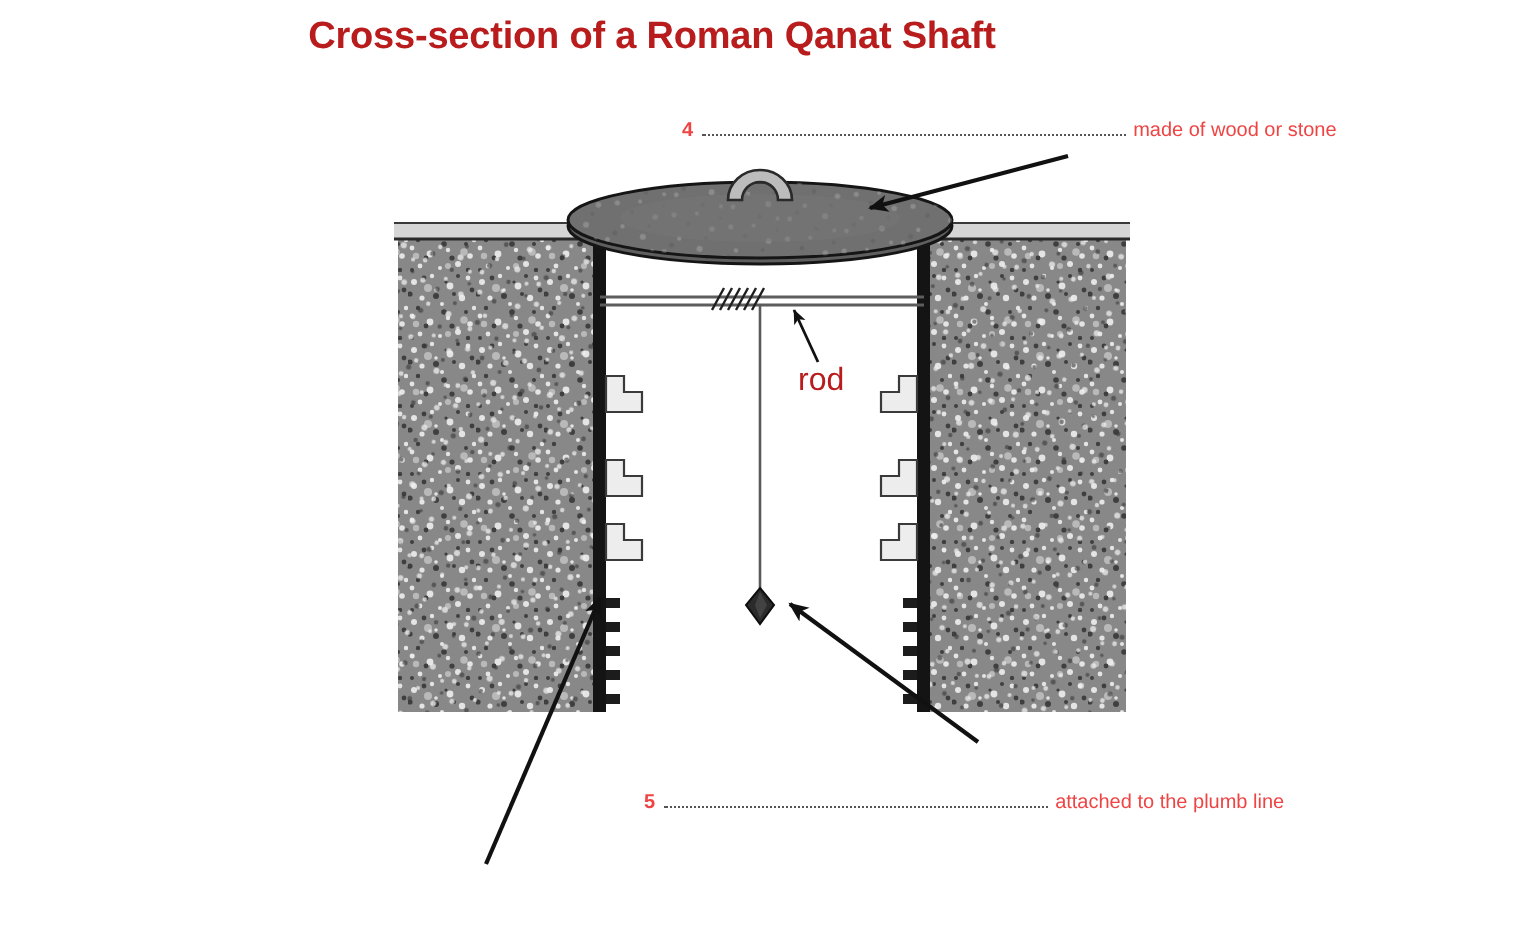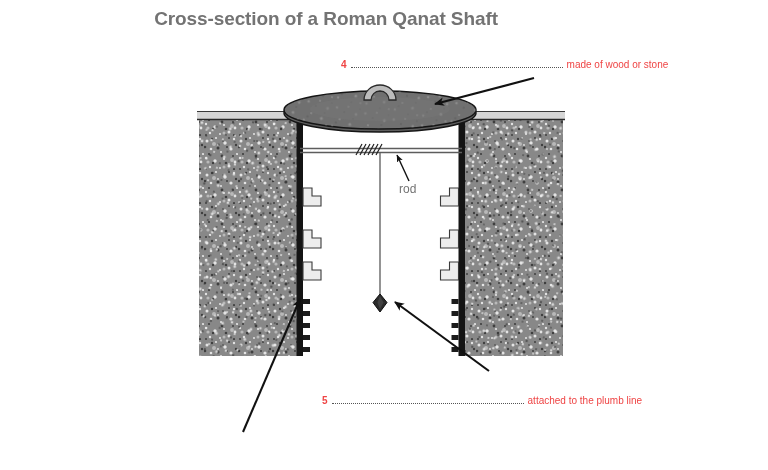--- a/index.html
+++ b/index.html
@@ -23,43 +23,43 @@
   }
   .title {
     position: absolute;
     left: 0;
     top: 8px;
     width: 652px;
     text-align: center;
     font-size: 19px;
     font-weight: bold;
     letter-spacing: -0.1px;
-    color: #737373;
+    color: #b91c1c;
   }
   .lbl {
     position: absolute;
     font-size: 10px;
     color: #ef4444;
     white-space: nowrap;
     line-height: 1;
   }
   .num {
     font-weight: bold;
   }
   .dots {
     display: inline-block;
     vertical-align: baseline;
     border-bottom: 1px dotted #555;
     height: 0.72em;
     margin: 0 4px;
   }
   .rodlabel {
     position: absolute;
-    font-size: 12px;
-    color: #737373;
+    font-size: 16px;
+    color: #b91c1c;
   }
   svg.diagram {
     position: absolute;
     left: 0; top: 0;
     width: 768px;
     height: 470px;
   }
 </style>
 </head>
 <body>

